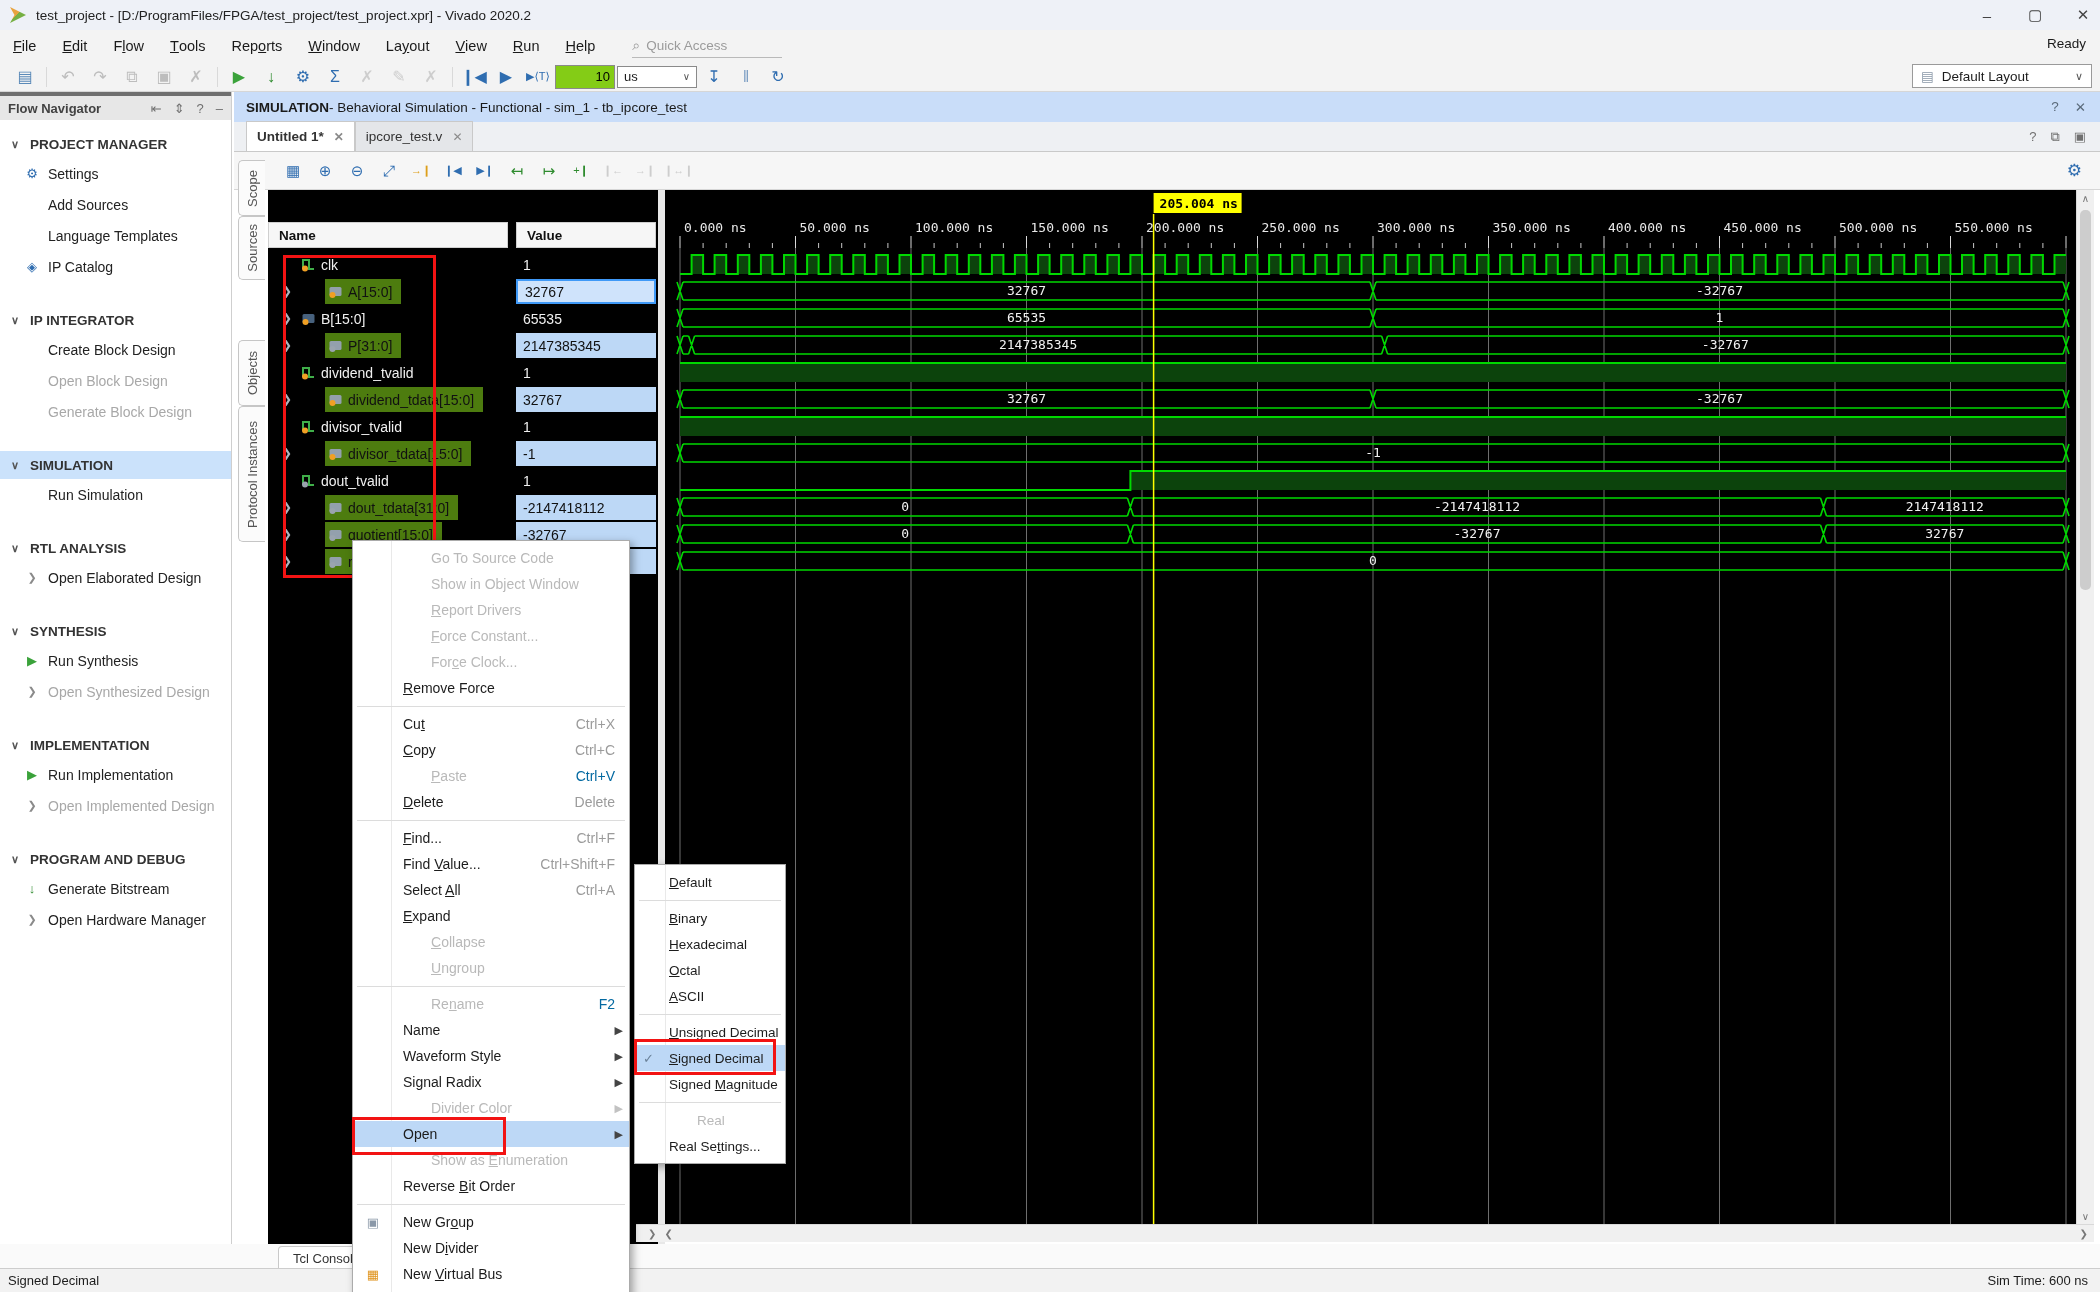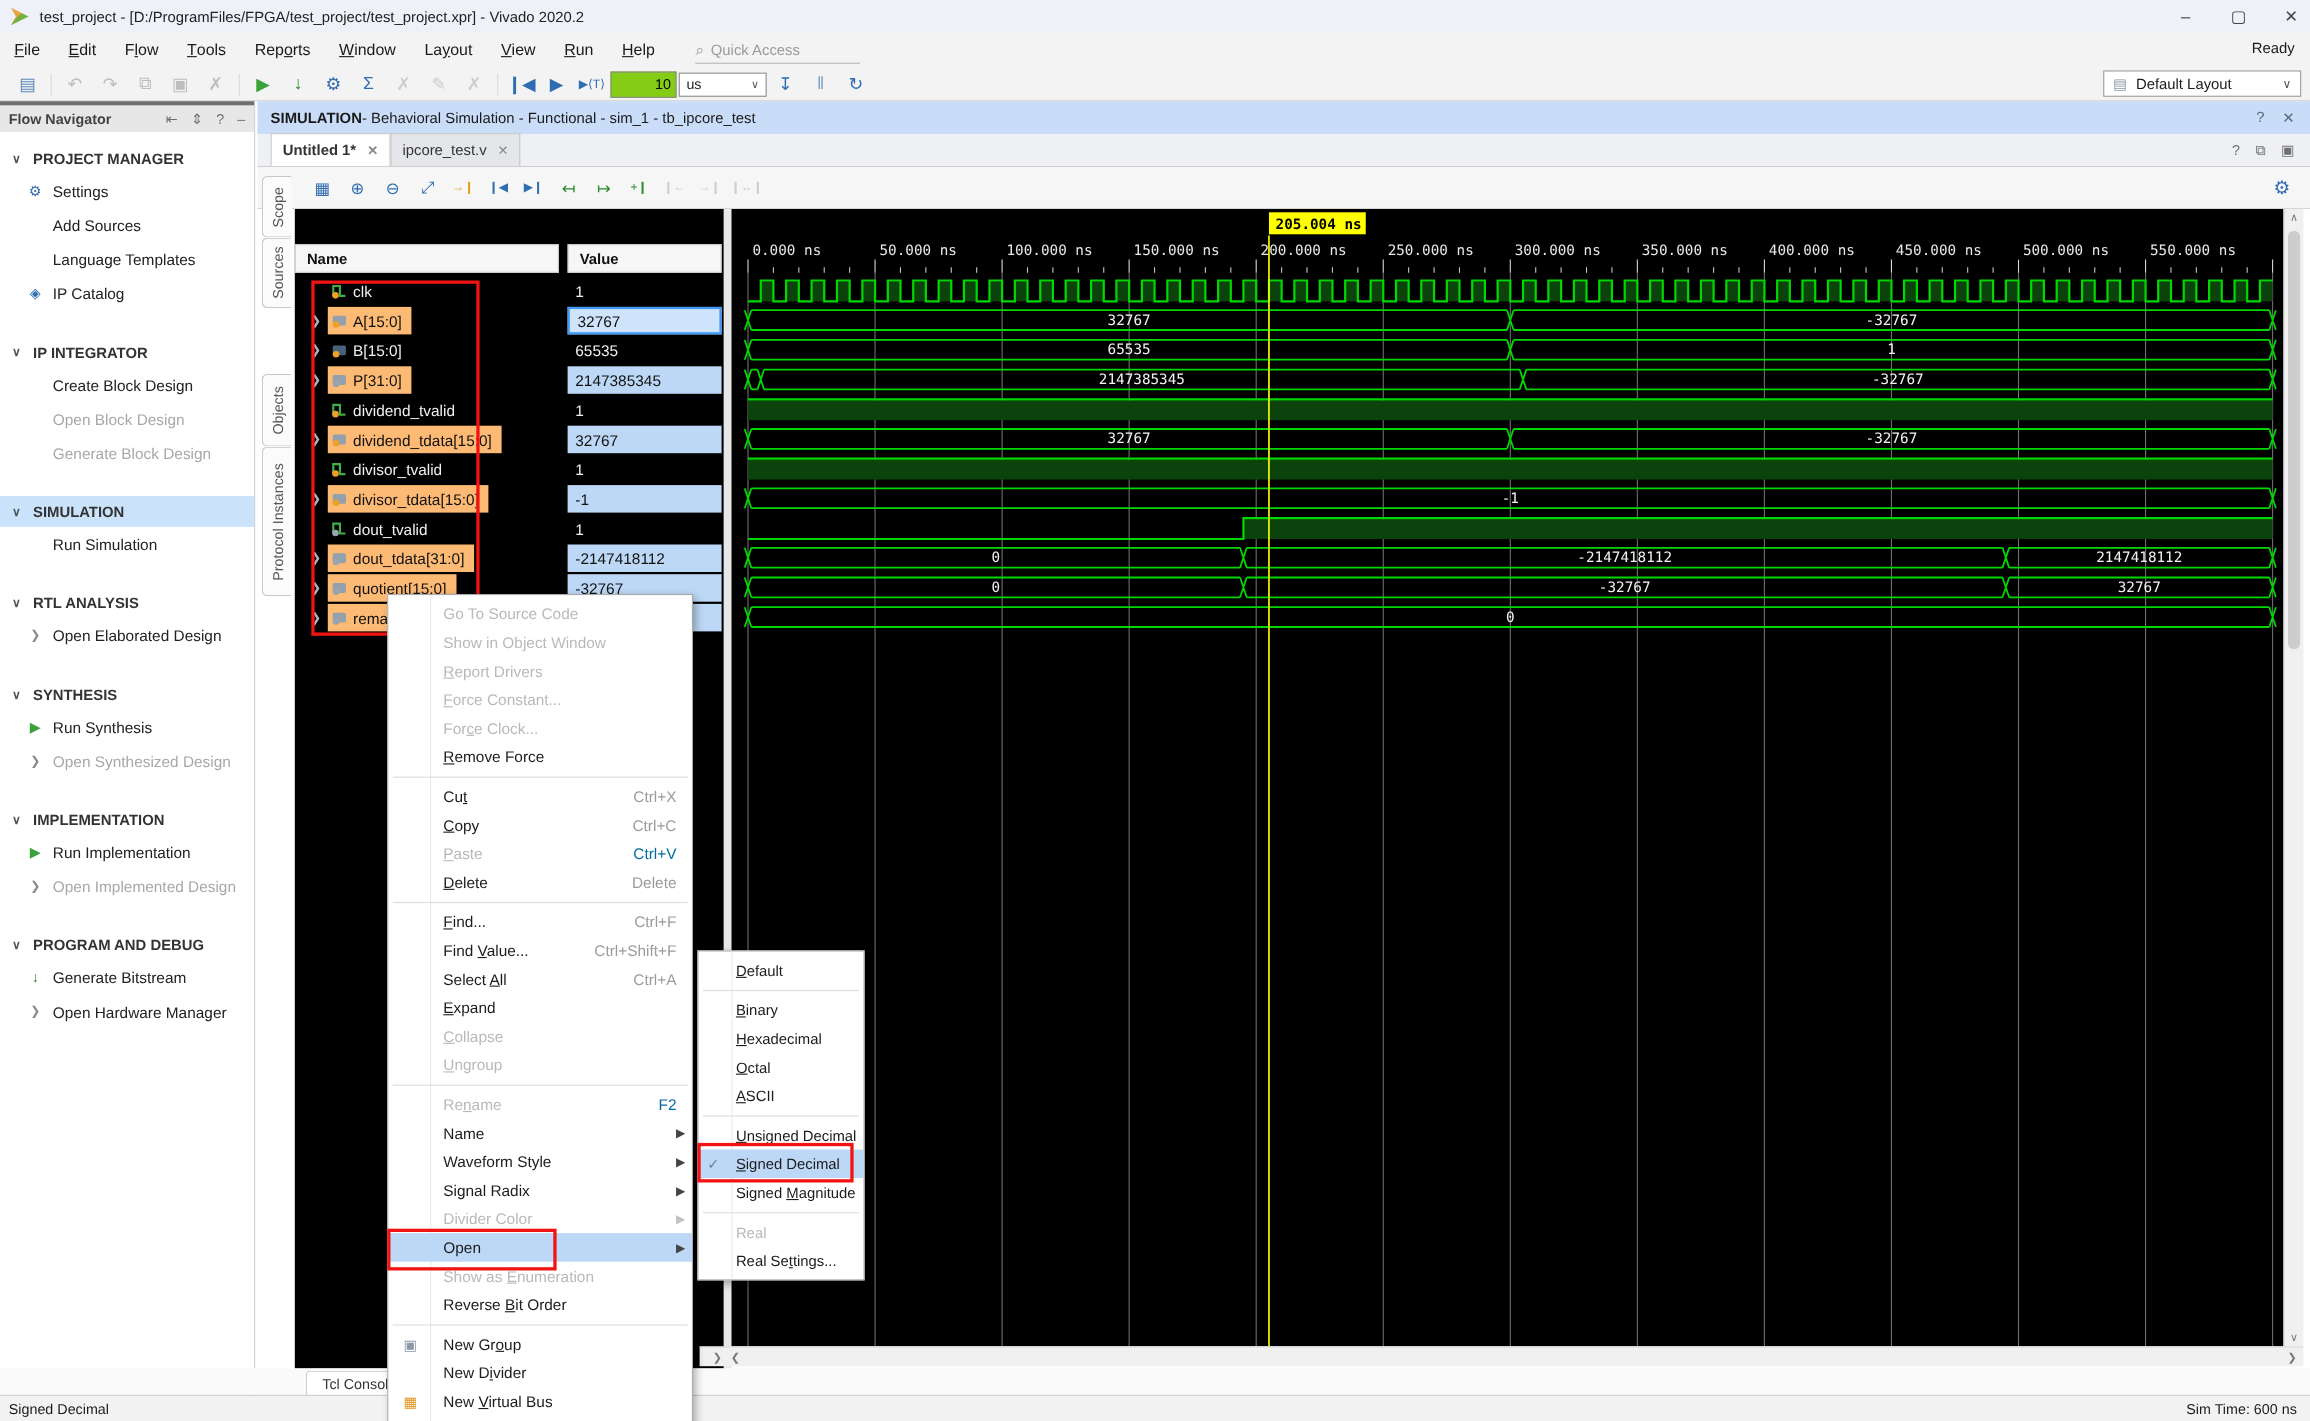--- a/index.html
+++ b/index.html
@@ -67,21 +67,21 @@
         border-radius:5px 0 0 5px;display:flex;align-items:center;justify-content:center;}
   .vtab span{writing-mode:vertical-rl;transform:rotate(180deg);font-size:13px;color:#555;}
   
   #namepanel{left:268px;top:190px;width:390px;height:1054px;background:#000;}
   .colhdr{position:absolute;top:32px;height:26px;background:#f6f6f6;border:1px solid #cfcfcf;box-sizing:border-box;
           font-weight:bold;font-size:13.5px;display:flex;align-items:center;padding-left:10px;color:#111;}
   .sigrow{position:absolute;left:0;width:390px;height:25px;}
   .sig-arrow{position:absolute;left:14px;top:5px;color:#aab6c0;font-size:12px;}
   .sig-sel{position:absolute;left:30px;top:0;height:25px;display:flex;align-items:center;gap:5px;
            padding:0 9px 0 3px;font-size:14px;color:#f0f0f0;white-space:nowrap;}
-  .sig-sel.on{background:#fdba74;color:#111;}
+  .sig-sel.on{background:#4d7c0f;color:#111;margin-left:27px;}
   .valcell{position:absolute;left:248px;top:0;width:140px;height:25px;display:flex;align-items:center;
            padding-left:7px;font-size:14px;color:#f0f0f0;box-sizing:border-box;}
   .valcell.on{background:#bdd8f6;color:#111;}
   .valcell.focus{background:#cfe3fb;border:2px solid #3f99f7;}
   #colsplit{left:658px;top:190px;width:7px;height:1054px;background:#e8e8e8;}
   
   #wavepanel{left:665px;top:190px;width:1411px;height:1034px;background:#000;}
   .axlbl{fill:#e8e8e8;font-family:"DejaVu Sans Mono",monospace;font-size:13px;}
   .buslbl{fill:#f2f2f2;font-family:"DejaVu Sans Mono",monospace;font-size:13px;text-anchor:middle;}
   .flagtxt{fill:#000;font-family:"DejaVu Sans Mono",monospace;font-size:13px;font-weight:bold;}
@@ -100,21 +100,21 @@
           border-bottom:none;border-radius:4px 4px 0 0;font-size:13px;color:#333;display:flex;align-items:center;}
   #statusbar{left:0;top:1268px;width:2100px;height:24px;background:#f2f2f2;border-top:1px solid #cdcdcd;
              box-sizing:border-box;font-size:13px;display:flex;align-items:center;}
   #statusbar .l{padding-left:8px;}
   #statusbar .r{margin-left:auto;padding-right:12px;}
   
   .menu{position:absolute;background:#fff;border:1px solid #ababab;box-shadow:3px 3px 8px rgba(0,0,0,.35);
         padding:4px 0;box-sizing:border-box;font-size:14px;}
   .menu .gutter{position:absolute;top:0;bottom:0;width:1px;background:#e9e9e9;}
   .mi{height:26px;display:flex;align-items:center;position:relative;color:#1c1c1c;}
-  .mi.dis{color:#b9b9b9;}
+  .mi.dis{color:#b9b9b9;padding-left:28px;}
   .mi.hl{background:#bdd8f6;}
   .mi .lbl{padding-left:50px;}
   .mi .sc{margin-left:auto;padding-right:14px;color:#9b9b9b;}
   .mi.dis .sc{color:#0369a1;}
   .mi .sub{position:absolute;right:6px;color:#444;font-size:11px;}
   .mi.dis .sub{color:#c2c2c2;}
   .mi .mic{position:absolute;left:9px;width:22px;text-align:center;font-size:13px;}
   .mi .chk{position:absolute;left:8px;color:#6b8299;font-size:13px;}
   .msep{height:10px;position:relative;}
   .msep:after{content:"";position:absolute;left:4px;right:4px;top:5px;height:1px;background:#dcdcdc;}

